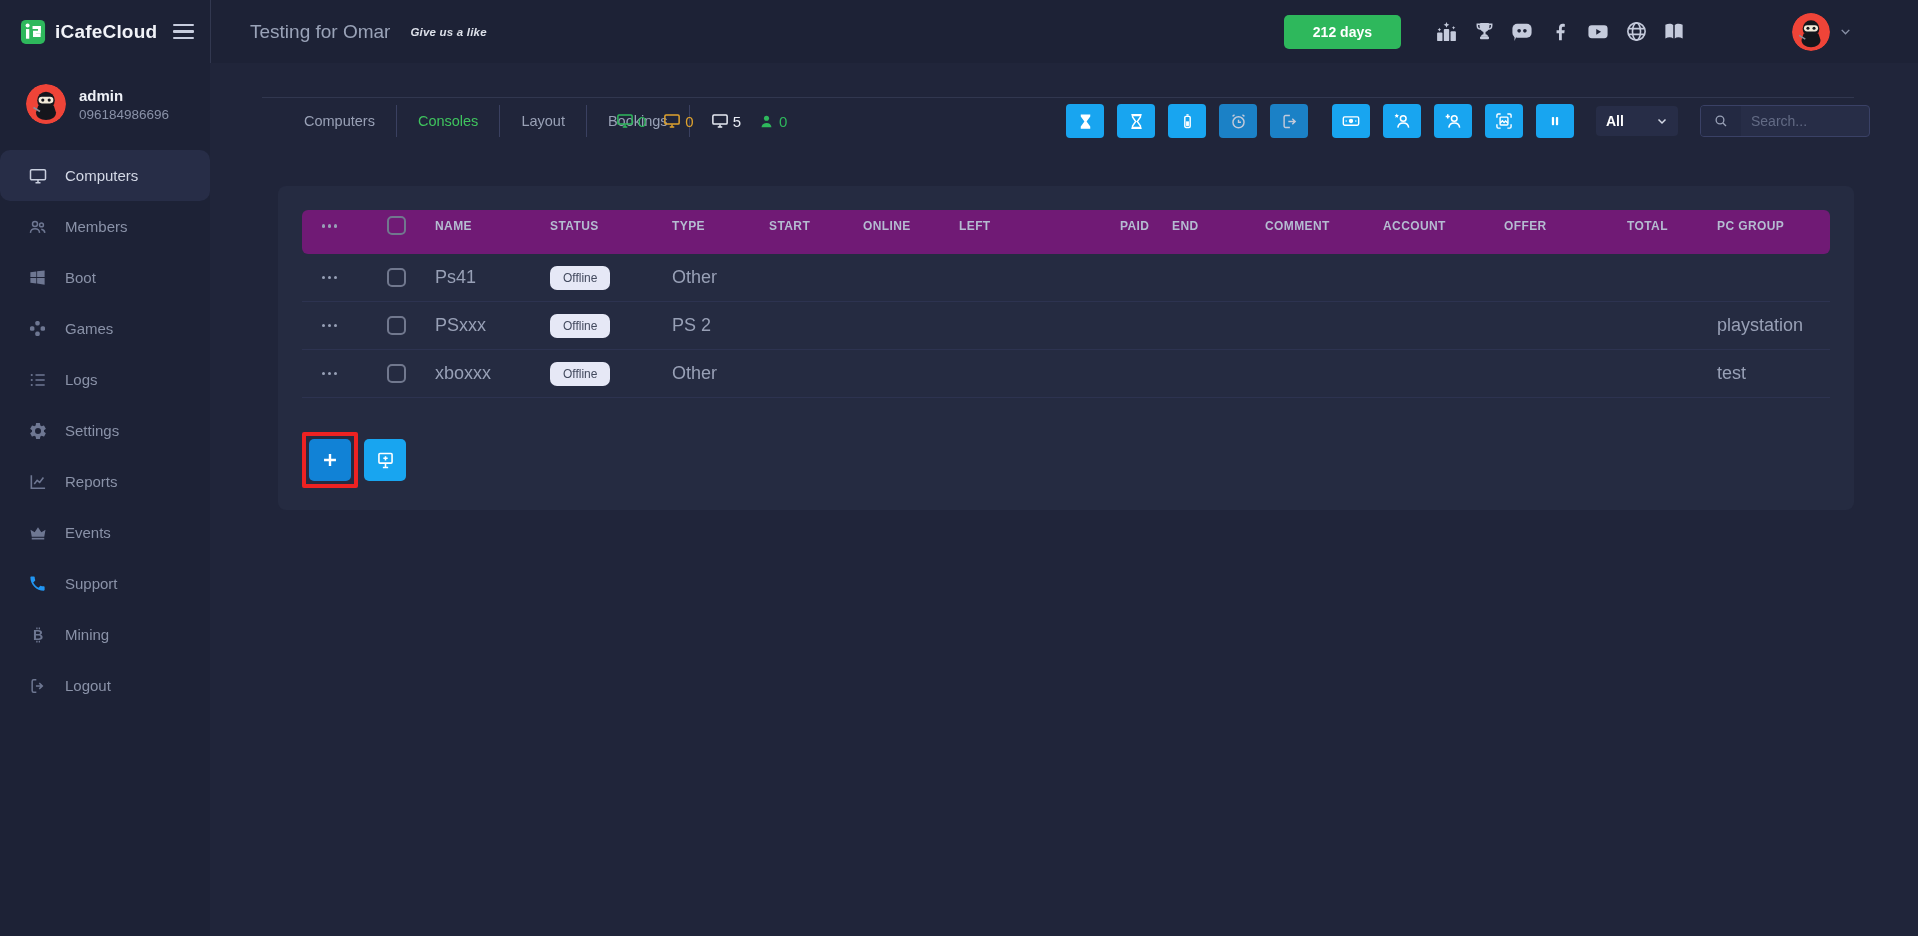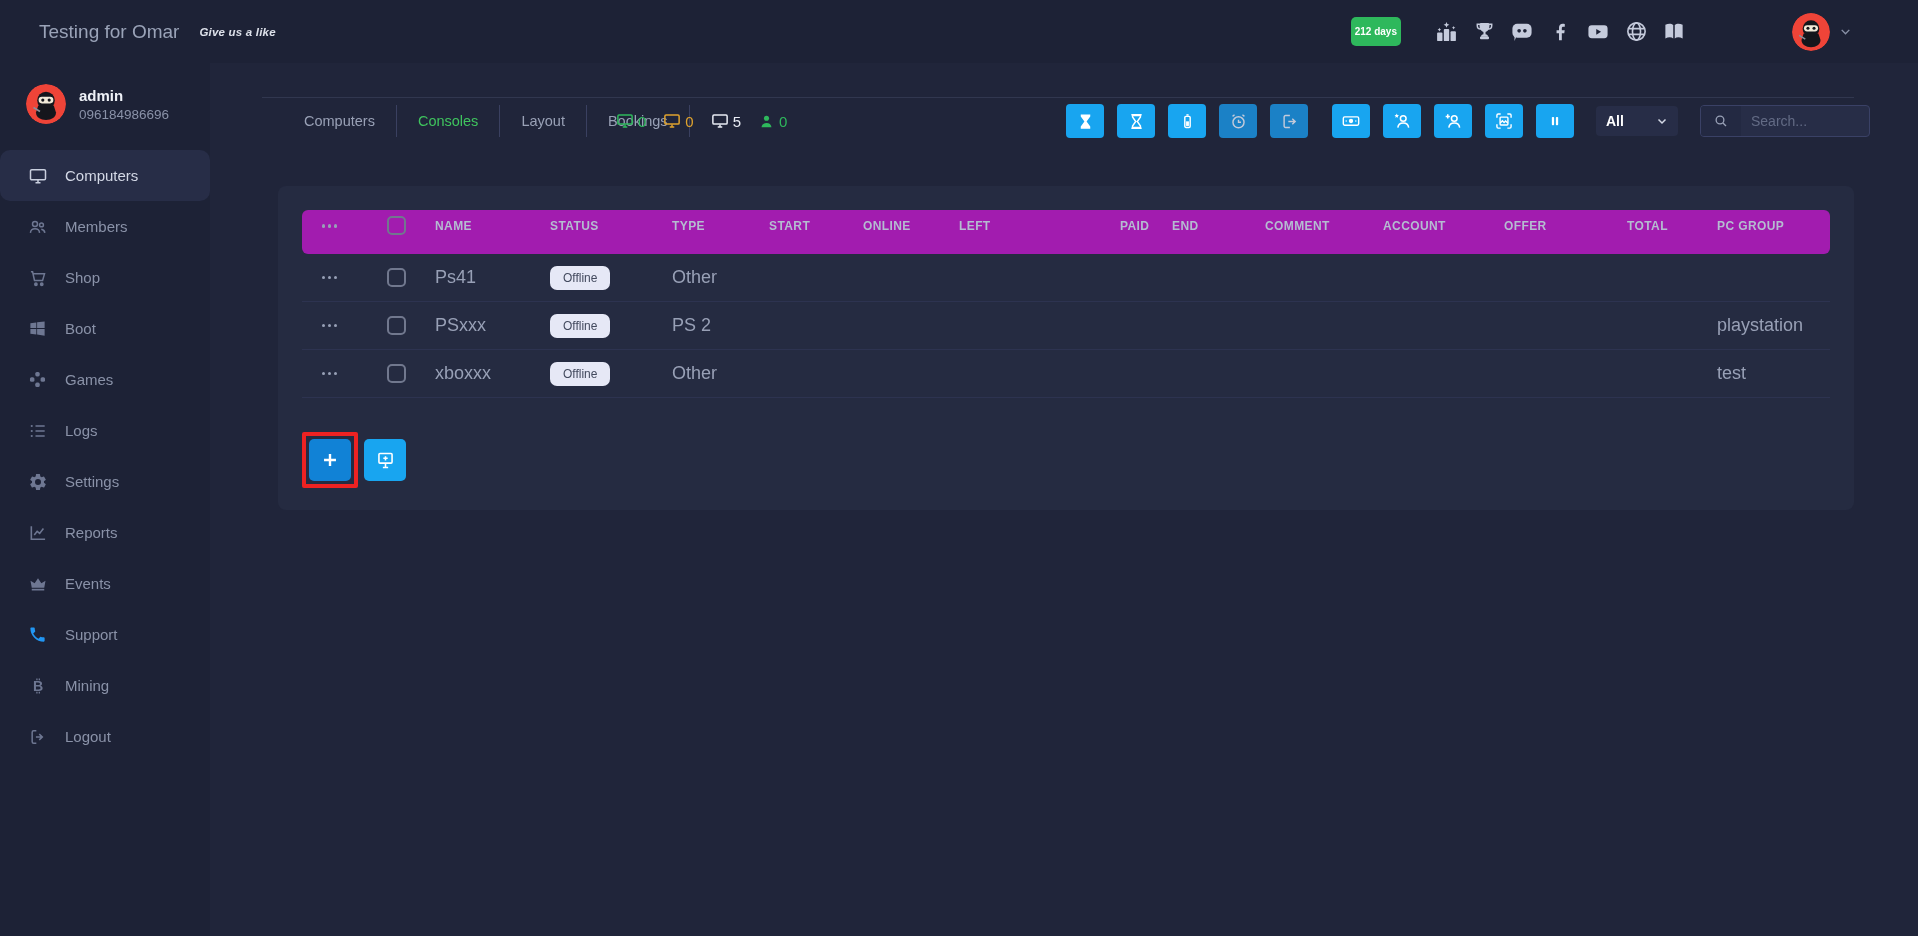--- a/index.html
+++ b/index.html
@@ -8,21 +8,21 @@
 
   
   .topbar { position:absolute; top:0; left:0; width:1918px; height:63px; background:#1d2236; display:flex; align-items:center; z-index:20; }
   .brand { width:211px; height:100%; display:flex; align-items:center; padding-left:20px; border-right:1px solid #323850; }
   .brand-text { color:#f1f3f8; font-size:19px; font-weight:700; margin-left:8px; letter-spacing:.2px; }
   .hamburger { margin-left:auto; margin-right:16px; cursor:pointer; display:flex; flex-direction:column; gap:4px; }
   .hamburger i { display:block; width:21px; height:2.4px; background:#c7cdde; border-radius:1px; }
   .page-title { margin-left:39px; font-size:19px; color:#9aa3b8; }
   .like-label { margin-left:20px; font-size:11.5px; font-weight:700; color:#dde1ea; letter-spacing:.2px;font-style:italic; }
   .tb-right { margin-left:auto; display:flex; align-items:center; padding-right:66px; }
-  .days-badge { background:#2eb85c; color:#fff; font-size:10px; font-weight:600; padding:9px 4px; border-radius:5px; cursor:pointer; }
+  .days-badge { background:#2eb85c; color:#fff; font-size:14px; font-weight:600; padding:9px 29px; border-radius:5px; cursor:pointer; }
   .tb-icons { display:flex; align-items:center; gap:14px; margin-left:33px; color:#c5cbdc; }
   .tb-ic { width:24px; height:24px; display:flex; align-items:center; justify-content:center; cursor:pointer; }
   .avatar-wrap { display:flex; align-items:center; margin-left:106px; cursor:pointer; }
   .avatar { width:38px; height:38px; border-radius:50%; overflow:hidden; }
   .chev { margin-left:9px; color:#8a92a8; }
 
   
   .sidebar { position:absolute; top:63px; left:0; width:210px; height:873px; background:#1d2236; z-index:10; }
   .user-block { display:flex; align-items:center; gap:13px; padding:21px 0 26px 26px; }
   .user-avatar { width:40px; height:40px; border-radius:50%; overflow:hidden; }
@@ -52,40 +52,56 @@
   .filter { position:absolute; left:1386px; top:3px; width:82px; height:30px; background:#272d47; border-radius:4px; color:#fff; font-weight:700; font-size:14px; display:flex; align-items:center; padding:0 10px; cursor:pointer; }
   .filter .chev2 { margin-left:auto; color:#d4d9e6; }
   .search { position:absolute; left:1490px; top:2px; width:170px; height:32px; background:#272d47; border:1px solid #3a4166; border-radius:4px; display:flex; overflow:hidden; }
   .search-ic { width:40px; background:#232942; color:#98a0b6; display:flex; align-items:center; justify-content:center; }
   .search input { flex:1; background:transparent; border:none; outline:none; color:#c7cde0; font-size:14px; padding:0 10px; width:100px; }
   .search input::placeholder { color:#636b85; }
 
   
   .card { position:absolute; left:68px; top:123px; width:1576px; height:324px; background:#252b41; border-radius:8px; padding:24px 24px 0; }
   .thead, .trow { display:grid; grid-template-columns:55px 78px 115px 122px 97px 94px 96px 161px 52px 93px 118px 121px 123px 90px 1fr; align-items:center; }
-  .thead { height:44px; background:#a21caf; border-radius:6px; }
+  .thead { height:44px; background:#701a75; border-radius:6px; }
   .th { font-size:12px; font-weight:700; color:#b5bcd1; letter-spacing:.4px; }
   .trow { height:48px; border-bottom:1px solid #2d3350; }
   .trow:first-of-type { border-top:1px solid #2d3350; }
   .td { font-size:18px; color:#98a0b6; }
   .cc { display:flex; justify-content:center; }
   .dots { display:flex; gap:2.5px; cursor:pointer; padding:4px 0; }
   .dots i { width:3.6px; height:3.6px; border-radius:50%; background:#98a0b6; }
   .checkbox { width:19px; height:19px; border:2px solid #71788e; border-radius:5px; background:transparent; cursor:pointer; }
   .badge { display:inline-block; background:#e6e8f6; color:#434a5e; font-size:12px; font-weight:500; padding:5px 13px; border-radius:7px; }
   .actions { margin-top:34px; display:flex; align-items:flex-start; }
   .red-wrap { border:4px solid #ee2222; border-radius:2px; padding:3px; }
   .sq-btn { width:42px; height:42px; border:none; border-radius:5px; color:#fff; display:flex; align-items:center; justify-content:center; cursor:pointer; }
   .add-btn { background:#1182d6; }
   .add2-btn { background:#18a5f0; margin-left:6px; margin-top:7px; }
 </style>
 </head>
 <body>
 
 <div class="topbar">
+  <div class="brand">
+    <span>
+      <svg width="27" height="27" viewBox="0 0 28 28">
+          <rect x="1" y="2" width="25" height="25" rx="5" fill="#2eb85c"></rect>
+          <rect x="6.2" y="11.5" width="3.4" height="10" fill="#fff"></rect>
+          <circle cx="7.9" cy="7.8" r="2.1" fill="#fff"></circle>
+          <path d="M13 9.8h7.2v5H15v3.3h6.4" stroke="#fff" stroke-width="3" fill="none"></path>
+        </svg>
+    </span>
+    <span class="brand-text">iCafeCloud</span>
+    <span class="hamburger">
+        <i></i>
+        <i></i>
+        <i></i>
+      </span>
+  </div>
   <span class="page-title">Testing for Omar</span>
   <span class="like-label">Give us a like</span>
   <div class="tb-right">
     <span class="days-badge">212 days</span>
     <div class="tb-icons">
       <span class="tb-ic">
           <svg width="23" height="23" viewBox="0 0 24 24" fill="currentColor">
             <rect x="2.2" y="13" width="5.6" height="9" rx="1"></rect>
             <rect x="9.2" y="9.5" width="5.6" height="12.5" rx="1"></rect>
             <rect x="16.2" y="11.8" width="5.6" height="10.2" rx="1"></rect>
@@ -190,30 +206,20 @@
             <circle cx="9" cy="8.5" r="3"></circle>
             <path d="M3.5 19c.3-3 2.6-4.8 5.5-4.8s5.2 1.8 5.5 4.8"></path>
             <circle cx="16.8" cy="9.5" r="2.3"></circle>
             <path d="M16.5 14.6c2.4.3 4 1.9 4.3 4.4"></path>
           </svg>
         </span>
       <span>Members</span>
     </div>
     <div class="side-item">
       <span class="s-ic">
-          <svg width="20" height="20" viewBox="0 0 24 24" fill="none" stroke="currentColor" stroke-width="1.8">
-            <circle cx="9.5" cy="19.5" r="1.4" fill="currentColor"></circle>
-            <circle cx="16.5" cy="19.5" r="1.4" fill="currentColor"></circle>
-            <path d="M3.5 4.5h2l2.3 10.5h9.7l2.3-8H6.4"></path>
-          </svg>
-        </span>
-      <span>Shop</span>
-    </div>
-    <div class="side-item">
-      <span class="s-ic">
           <svg width="19" height="19" viewBox="0 0 24 24" fill="currentColor">
             <path d="M3 5.5l7.5-1.1v7.1H3zM11.5 4.2L21 3v8.5h-9.5zM3 12.5h7.5v7.1L3 18.5zM11.5 12.5H21V21l-9.5-1.3z"></path>
           </svg>
         </span>
       <span>Boot</span>
     </div>
     <div class="side-item">
       <span class="s-ic">
           <svg width="19" height="19" viewBox="0 0 24 24" fill="currentColor">
             <rect x="9.2" y="2.5" width="5.6" height="5.6" rx="2"></rect>

